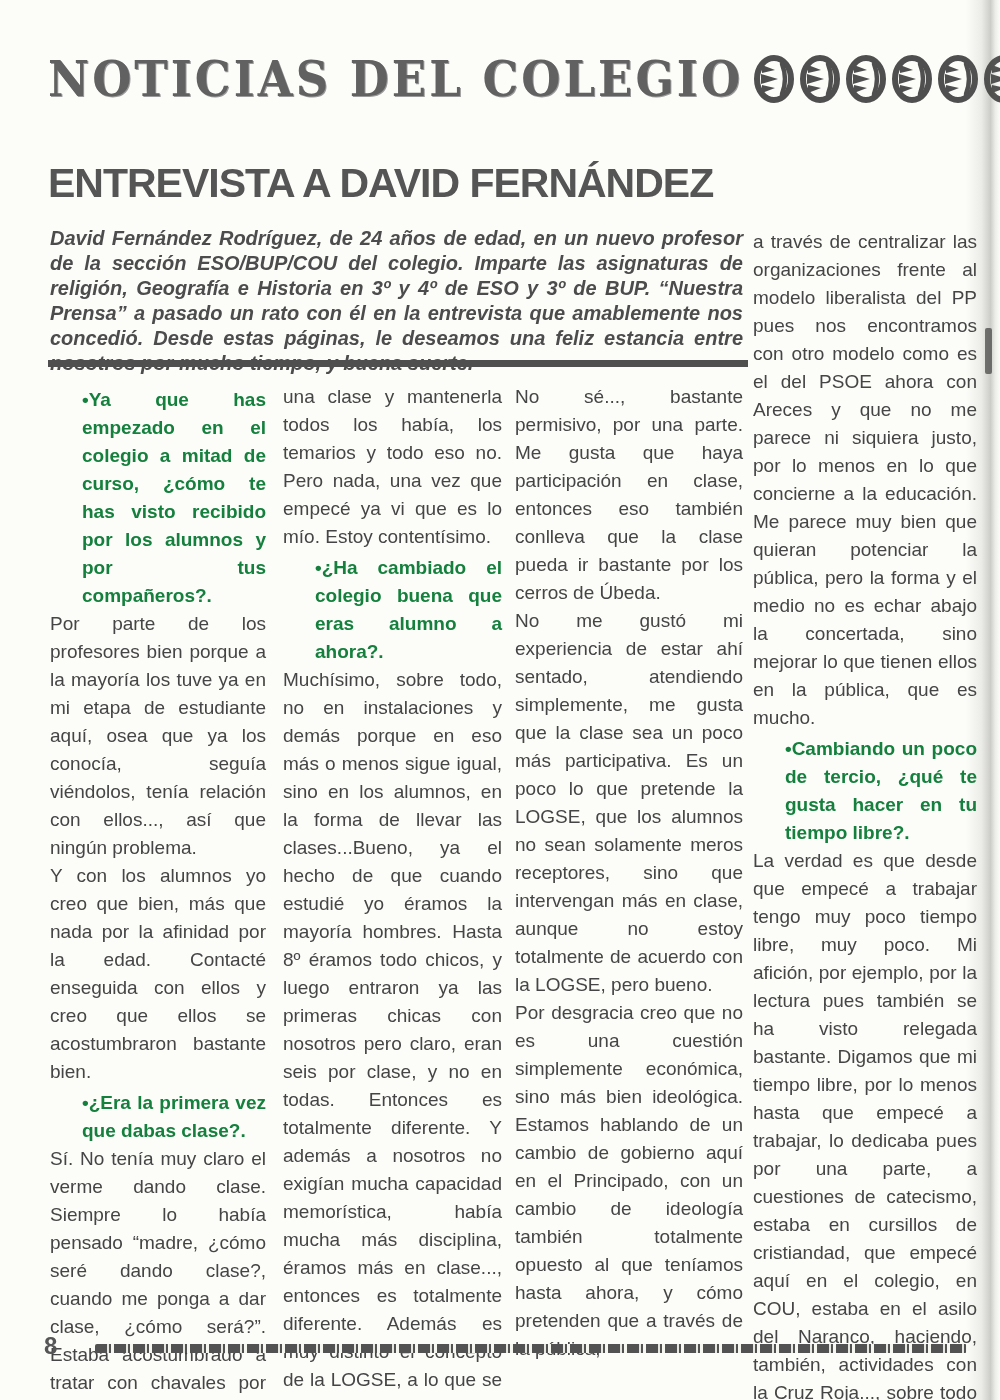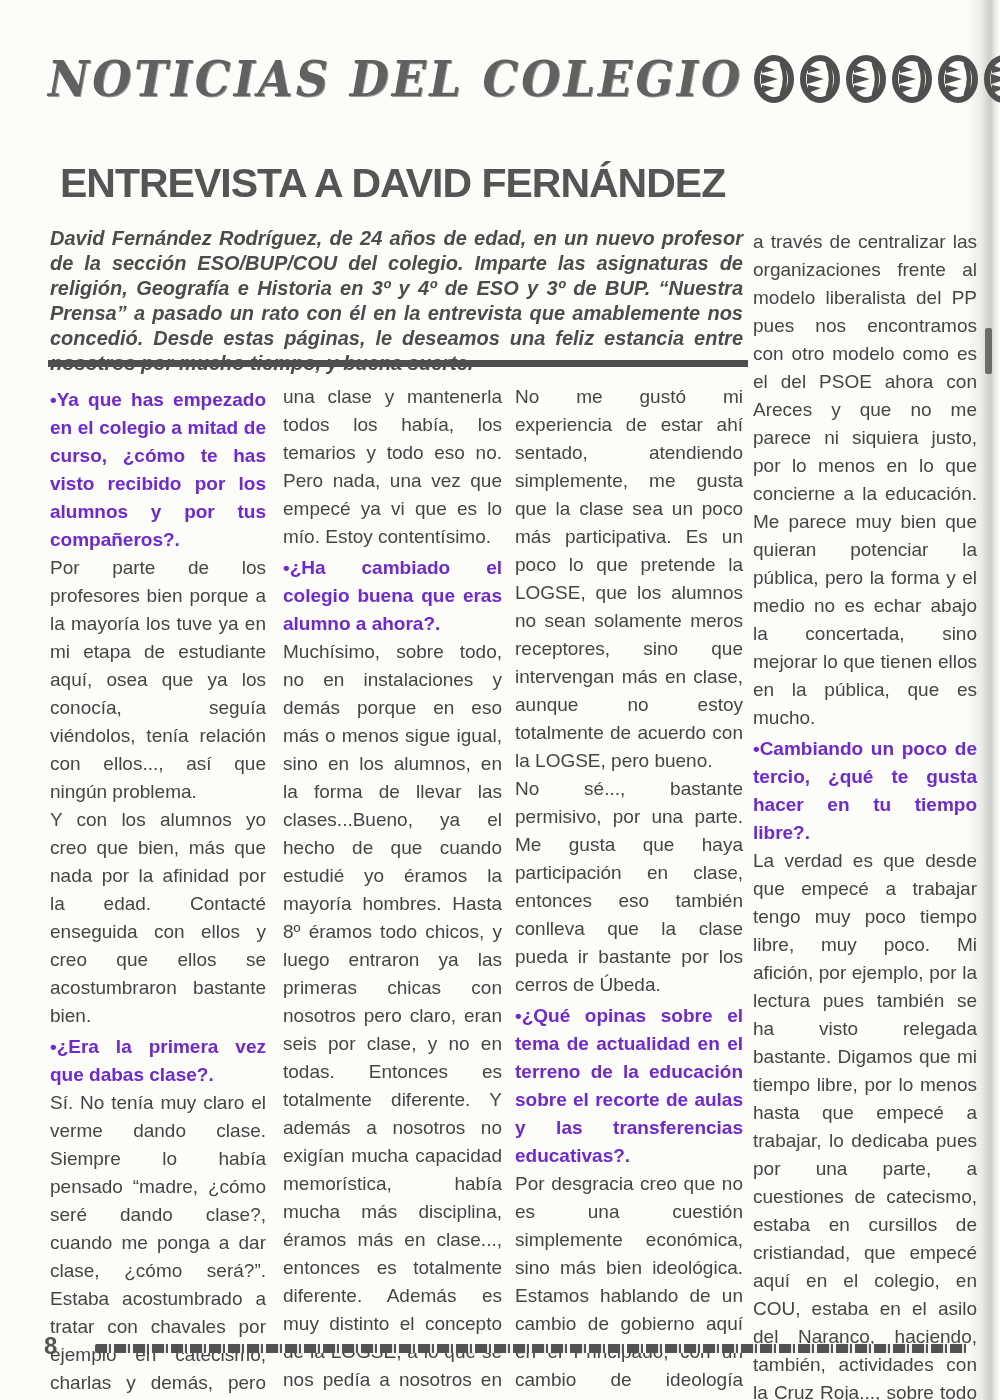--- a/index.html
+++ b/index.html
@@ -5,54 +5,54 @@
   html,body{margin:0;padding:0;}
   body{
     width:1000px;height:1400px;position:relative;overflow:hidden;
     background:#fcfcf9;
     font-family:"Liberation Sans",sans-serif;
     color:#444;
   }
   
   .masthead{
     position:absolute;left:48px;top:46px;width:920px;height:66px;
-    display:flex;align-items:center;gap:4px;font-style:italic;
+    display:flex;align-items:center;gap:4px;
   }
   .masthead-title{
     font-family:"DejaVu Serif",serif;
     font-weight:bold;font-size:45px;letter-spacing:3px;
     color:#616161;white-space:nowrap;
     text-shadow:1px 1px 0 #9a9a9a;
     transform:scaleY(1.08);
   }
   .ornaments{display:flex;gap:4px;align-items:center;margin-left:6px;}
   .ornaments svg{display:block;}
   
   .headline{
     position:absolute;left:48px;top:160px;width:700px;
     font-size:41px;font-weight:800;letter-spacing:-1px;
-    color:#555;white-space:nowrap;margin-left:12px;
+    color:#555;white-space:nowrap;
   }
   .intro{
     position:absolute;left:50px;top:226px;width:693px;
     font-size:20px;font-weight:bold;font-style:italic;
     line-height:25px;text-align:justify;color:#4c4c4c;
   }
   .intro-rule{
     position:absolute;left:48px;top:360px;width:700px;height:7px;
     background:#4f4f4f;
   }
   
   .col{
     position:absolute;
     font-size:19px;line-height:28px;text-align:justify;
     color:#454545;
   }
   .col p{margin:0;}
-  .col p.q{font-weight:700;color:#6d28d9;margin-top:3px;}
+  .col p.q{font-weight:700;color:#15803d;margin-top:3px;margin-left:32px;}
   #col-0{left:50px; top:383px; width:216px;}
   #col-1{left:283px;top:383px; width:219px;}
   #col-2{left:515px;top:383px; width:228px;}
   #col-3{left:753px;top:228px; width:224px;}
   
   .page-number{
     position:absolute;left:44px;top:1332px;
     font-size:24px;font-weight:bold;color:#565656;
   }
   .footer-chain{
@@ -122,23 +122,22 @@
     <p class="a">Y con los alumnos yo creo que bien, más que nada por la afinidad por la edad. Contacté enseguida con ellos y creo que ellos se acostumbraron bastante bien.</p>
     <p class="q">•¿Era la primera vez que dabas clase?.</p>
     <p class="a">Sí. No tenía muy claro el verme dando clase. Siempre lo había pensado “madre, ¿cómo seré dando clase?, cuando me ponga a dar clase, ¿cómo será?”. Estaba acostumbrado a tratar con chavales por ejemplo en catecismo, charlas y demás, pero dar</p>
   </div>
 <div class="col" id="col-1">
     <p class="a">una clase y mantenerla todos los había, los temarios y todo eso no. Pero nada, una vez que empecé ya vi que es lo mío. Estoy contentísimo.</p>
     <p class="q">•¿Ha cambiado el colegio buena que eras alumno a ahora?.</p>
     <p class="a">Muchísimo, sobre todo, no en instalaciones y demás porque en eso más o menos sigue igual, sino en los alumnos, en la forma de llevar las clases...Bueno, ya el hecho de que cuando estudié yo éramos la mayoría hombres. Hasta 8º éramos todo chicos, y luego entraron ya las primeras chicas con nosotros pero claro, eran seis por clase, y no en todas. Entonces es totalmente diferente. Y además a nosotros no exigían mucha capacidad memorística, había mucha más disciplina, éramos más en clase..., entonces es totalmente diferente. Además es muy distinto el concepto de la LOGSE, a lo que se nos pedía a nosotros en BUP.</p>
   </div>
 <div class="col" id="col-2">
+    <p class="a">No sé..., bastante permisivo, por una parte. Me gusta que haya participación en clase, entonces eso también conlleva que la clase pueda ir bastante por los cerros de Úbeda.</p>
     <p class="a">No me gustó mi experiencia de estar ahí sentado, atendiendo simplemente, me gusta que la clase sea un poco más participativa. Es un poco lo que pretende la LOGSE, que los alumnos no sean solamente meros receptores, sino que intervengan más en clase, aunque no estoy totalmente de acuerdo con la LOGSE, pero bueno.</p>
-    <p class="a">No sé..., bastante permisivo, por una parte. Me gusta que haya participación en clase, entonces eso también conlleva que la clase pueda ir bastante por los cerros de Úbeda.</p>
-    <p class="q">•¿Qué opinas sobre el tema de actualidad en el terreno de la educación sobre el recorte de aulas y las transferencias educativas?.</p>
     <p class="a">Por desgracia creo que no es una cuestión simplemente económica, sino más bien ideológica. Estamos hablando de un cambio de gobierno aquí en el Principado, con un cambio de ideología también totalmente opuesto al que teníamos hasta ahora, y cómo pretenden que a través de la pública,</p>
   </div>
 <div class="col" id="col-3">
     <p class="a">a través de centralizar las organizaciones frente al modelo liberalista del PP pues nos encontramos con otro modelo como es el del PSOE ahora con Areces y que no me parece ni siquiera justo, por lo menos en lo que concierne a la educación. Me parece muy bien que quieran potenciar la pública, pero la forma y el medio no es echar abajo la concertada, sino mejorar lo que tienen ellos en la pública, que es mucho.</p>
     <p class="q">•Cambiando un poco de tercio, ¿qué te gusta hacer en tu tiempo libre?.</p>
     <p class="a">La verdad es que desde que empecé a trabajar tengo muy poco tiempo libre, muy poco. Mi afición, por ejemplo, por la lectura pues también se ha visto relegada bastante. Digamos que mi tiempo libre, por lo menos hasta que empecé a trabajar, lo dedicaba pues por una parte, a cuestiones de catecismo, estaba en cursillos de cristiandad, que empecé aquí en el colegio, en COU, estaba en el asilo del Naranco, haciendo, también, actividades con la Cruz Roja..., sobre todo volcado hacia fuera, tanto la gente más necesitada, como hacia chavales... Entonces se me quedó un poco lo que eran aficiones a la lectura, a la</p>
   </div>
 
 <div class="page-number">8</div>
 <div class="footer-chain"></div>

